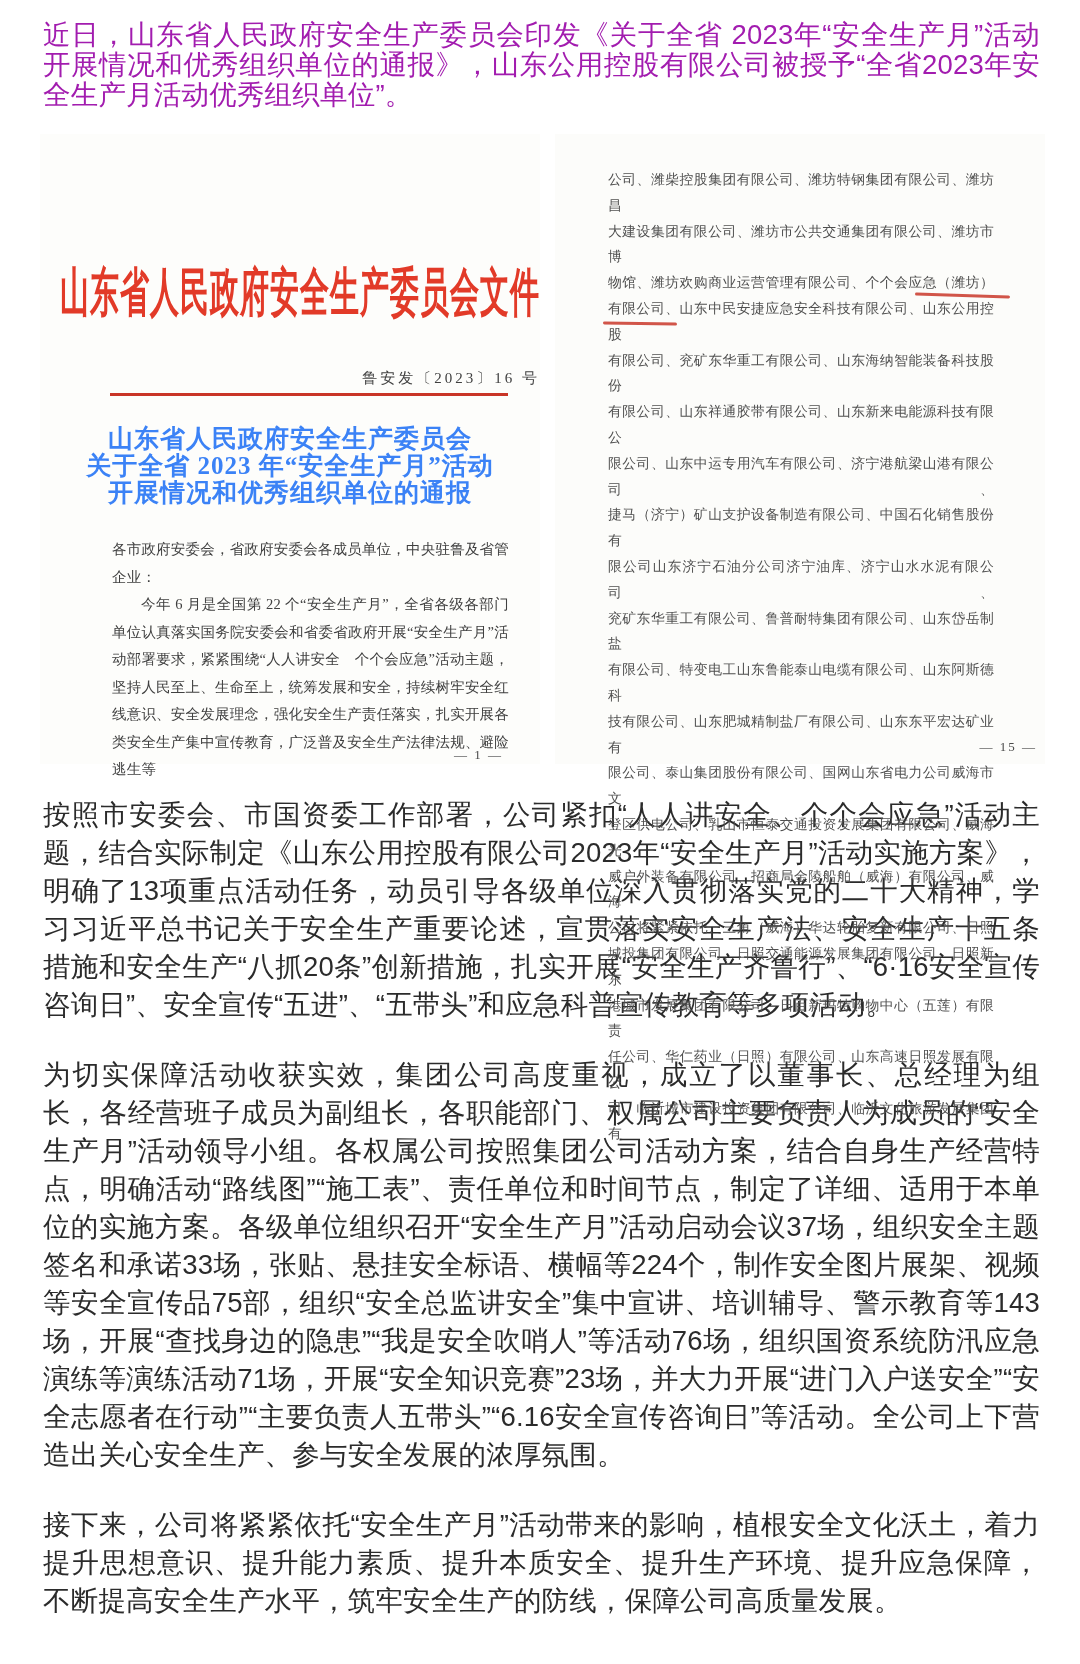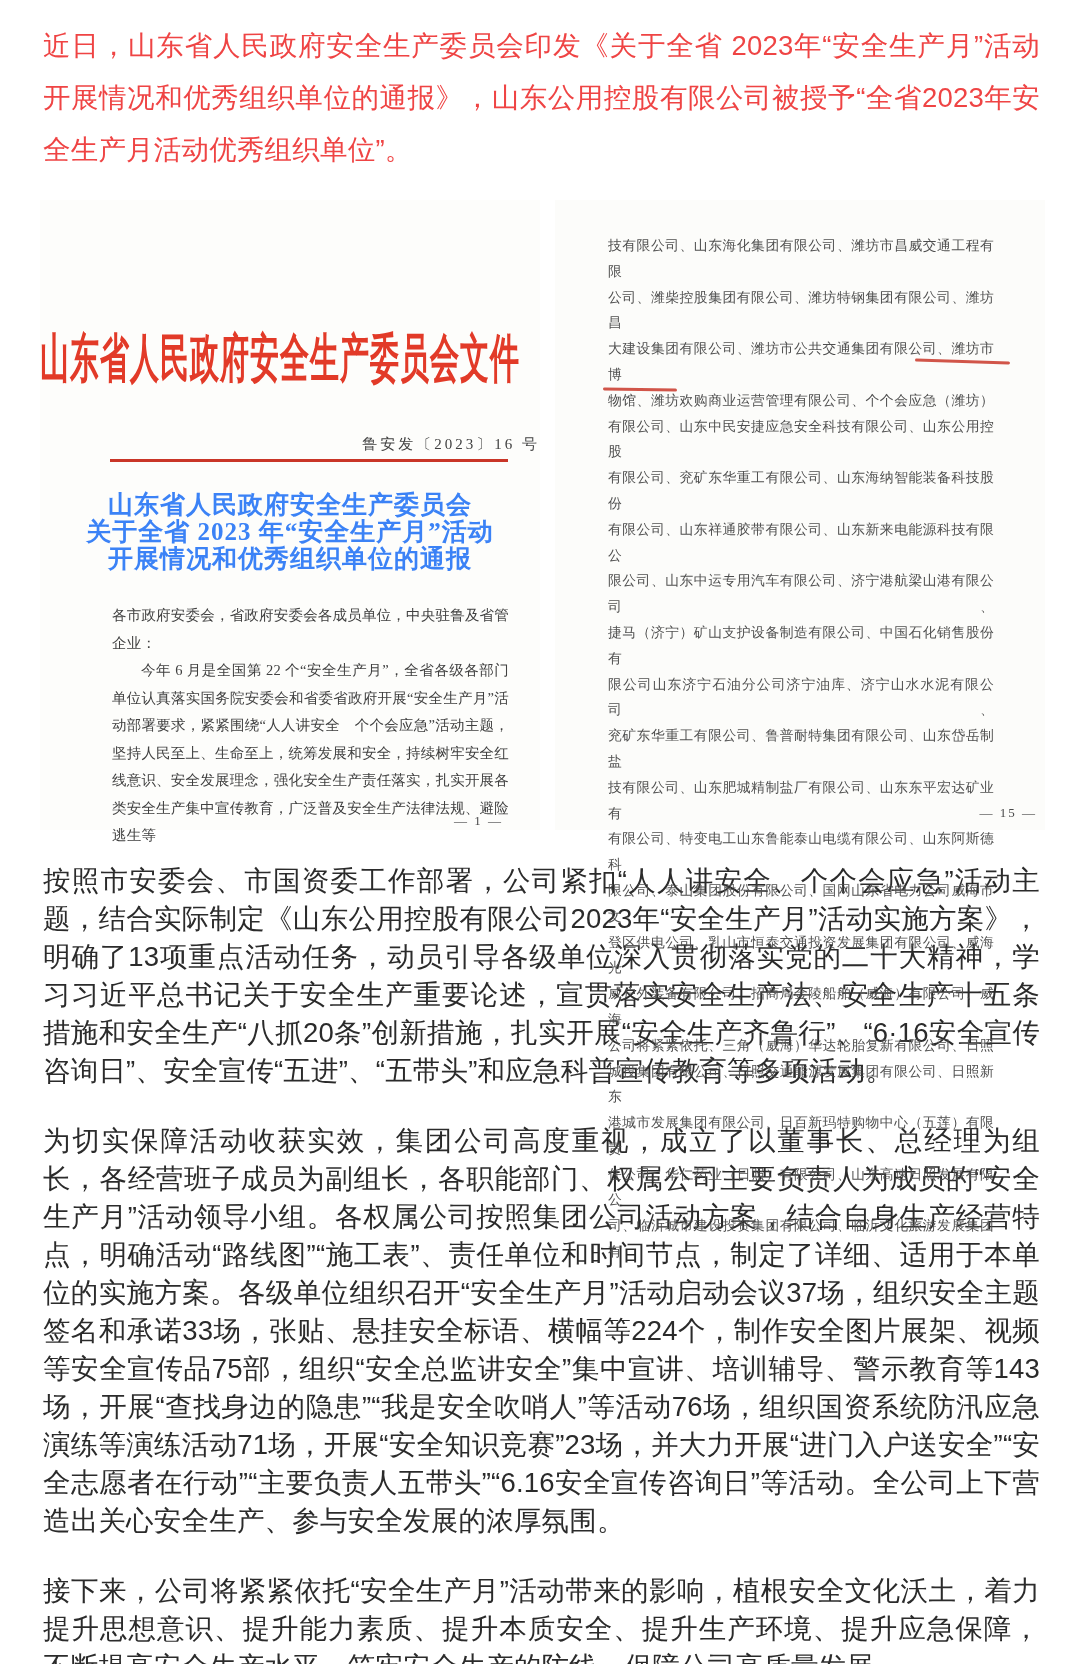--- a/index.html
+++ b/index.html
@@ -3,37 +3,37 @@
 <meta charset="utf-8">
 <style>
   html,body{margin:0;padding:0;background:#ffffff;}
   .page{
     position:relative;width:1080px;height:1664px;background:#ffffff;overflow:hidden;
     font-family:"Liberation Sans",sans-serif;
   }
   
   .intro{
     margin:0;padding:20px 40px 0 43px;
-    font-size:27.5px;line-height:52px;color:#ef4444;letter-spacing:0.2px;
+    font-size:27.5px;line-height:30px;color:#a21caf;letter-spacing:0.2px;
     text-align:justify;
   }
   .paras{margin:0;}
   .body-para{
     margin:32px 40px 0 43px;
     font-size:27.5px;line-height:38px;color:#2b2b2b;letter-spacing:0.2px;
     text-align:justify;
   }
   .paras .body-para:first-child{}
   
   .scan-row{position:relative;margin-top:24px;height:630px;}
   .scan{position:absolute;top:0;font-family:"Liberation Serif",serif;}
   .scan-left{left:40px;width:500px;height:630px;background:#fdfdfb;}
   .scan-right{left:555px;width:490px;height:630px;background:#fcfcfa;}
   
-  .red-header{position:absolute;top:132px;left:0;width:100%;height:52px;text-align:left;white-space:nowrap;}
+  .red-header{position:absolute;top:132px;left:0;width:100%;height:52px;text-align:right;white-space:nowrap;}
   .red-header span{
     display:inline-block;font-size:29px;font-weight:bold;color:#e23a28;
     letter-spacing:1px;line-height:52px;transform:scaleY(1.8);transform-origin:center;
     white-space:nowrap;
   }
   .doc-no{
     position:absolute;top:235px;left:0;width:100%;text-align:right;
     font-size:15px;color:#3f3f3f;letter-spacing:3px;
   }
   .red-rule{position:absolute;top:259px;left:70px;width:398px;height:3px;background:#c93527;}
@@ -83,33 +83,32 @@
       <div class="doc-text">
         <div class="salutation">各市政府安委会，省政府安委会各成员单位，中央驻鲁及省管企业：</div>
         <div class="doc-para">今年 6 月是全国第 22 个“安全生产月”，全省各级各部门单位认真落实国务院安委会和省委省政府开展“安全生产月”活动部署要求，紧紧围绕“人人讲安全　个个会应急”活动主题，坚持人民至上、生命至上，统筹发展和安全，持续树牢安全红线意识、安全发展理念，强化安全生产责任落实，扎实开展各类安全生产集中宣传教育，广泛普及安全生产法律法规、避险逃生等</div>
       </div>
       <div class="pageno pageno-left">— 1 —</div>
     </div>
 
     <div class="scan scan-right">
       <div class="company-lines">
 
-      <div class="company-line">技有限公司、山东海化集团有限公司、潍坊市昌威交通工程有限</div>
           <div class="company-line">公司、潍柴控股集团有限公司、潍坊特钢集团有限公司、潍坊昌</div>
           <div class="company-line">大建设集团有限公司、潍坊市公共交通集团有限公司、潍坊市博</div>
           <div class="company-line">物馆、潍坊欢购商业运营管理有限公司、个个会应急（潍坊）</div>
           <div class="company-line">有限公司、山东中民安捷应急安全科技有限公司、山东公用控股</div>
           <div class="company-line">有限公司、兖矿东华重工有限公司、山东海纳智能装备科技股份</div>
           <div class="company-line">有限公司、山东祥通胶带有限公司、山东新来电能源科技有限公</div>
           <div class="company-line">限公司、山东中运专用汽车有限公司、济宁港航梁山港有限公司、</div>
           <div class="company-line">捷马（济宁）矿山支护设备制造有限公司、中国石化销售股份有</div>
           <div class="company-line">限公司山东济宁石油分公司济宁油库、济宁山水水泥有限公司、</div>
           <div class="company-line">兖矿东华重工有限公司、鲁普耐特集团有限公司、山东岱岳制盐</div>
+          <div class="company-line">有限公司、特变电工山东鲁能泰山电缆有限公司、山东阿斯德科</div>
           <div class="company-line">技有限公司、山东肥城精制盐厂有限公司、山东东平宏达矿业有</div>
-          <div class="company-line">有限公司、特变电工山东鲁能泰山电缆有限公司、山东阿斯德科</div>
           <div class="company-line">限公司、泰山集团股份有限公司、国网山东省电力公司威海市文</div>
           <div class="company-line">登区供电公司、乳山市恒泰交通投资发展集团有限公司、威海光</div>
           <div class="company-line">威户外装备有限公司、招商局金陵船舶（威海）有限公司、威海</div>
           <div class="company-line">公司将紧紧依托、三角（威海）华达轮胎复新有限公司、日照</div>
           <div class="company-line">城投集团有限公司、日照交通能源发展集团有限公司、日照新东</div>
           <div class="company-line">港城市发展集团有限公司、日百新玛特购物中心（五莲）有限责</div>
           <div class="company-line">任公司、华仁药业（日照）有限公司、山东高速日照发展有限公</div>
           <div class="company-line">司、临沂城市建设投资集团有限公司、临沂文化旅游发展集团有</div>
         </div>
       <div class="underline u1"></div>

